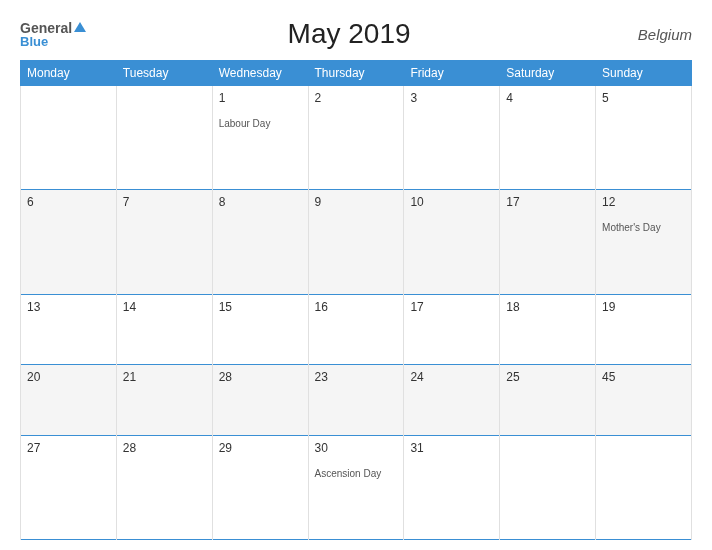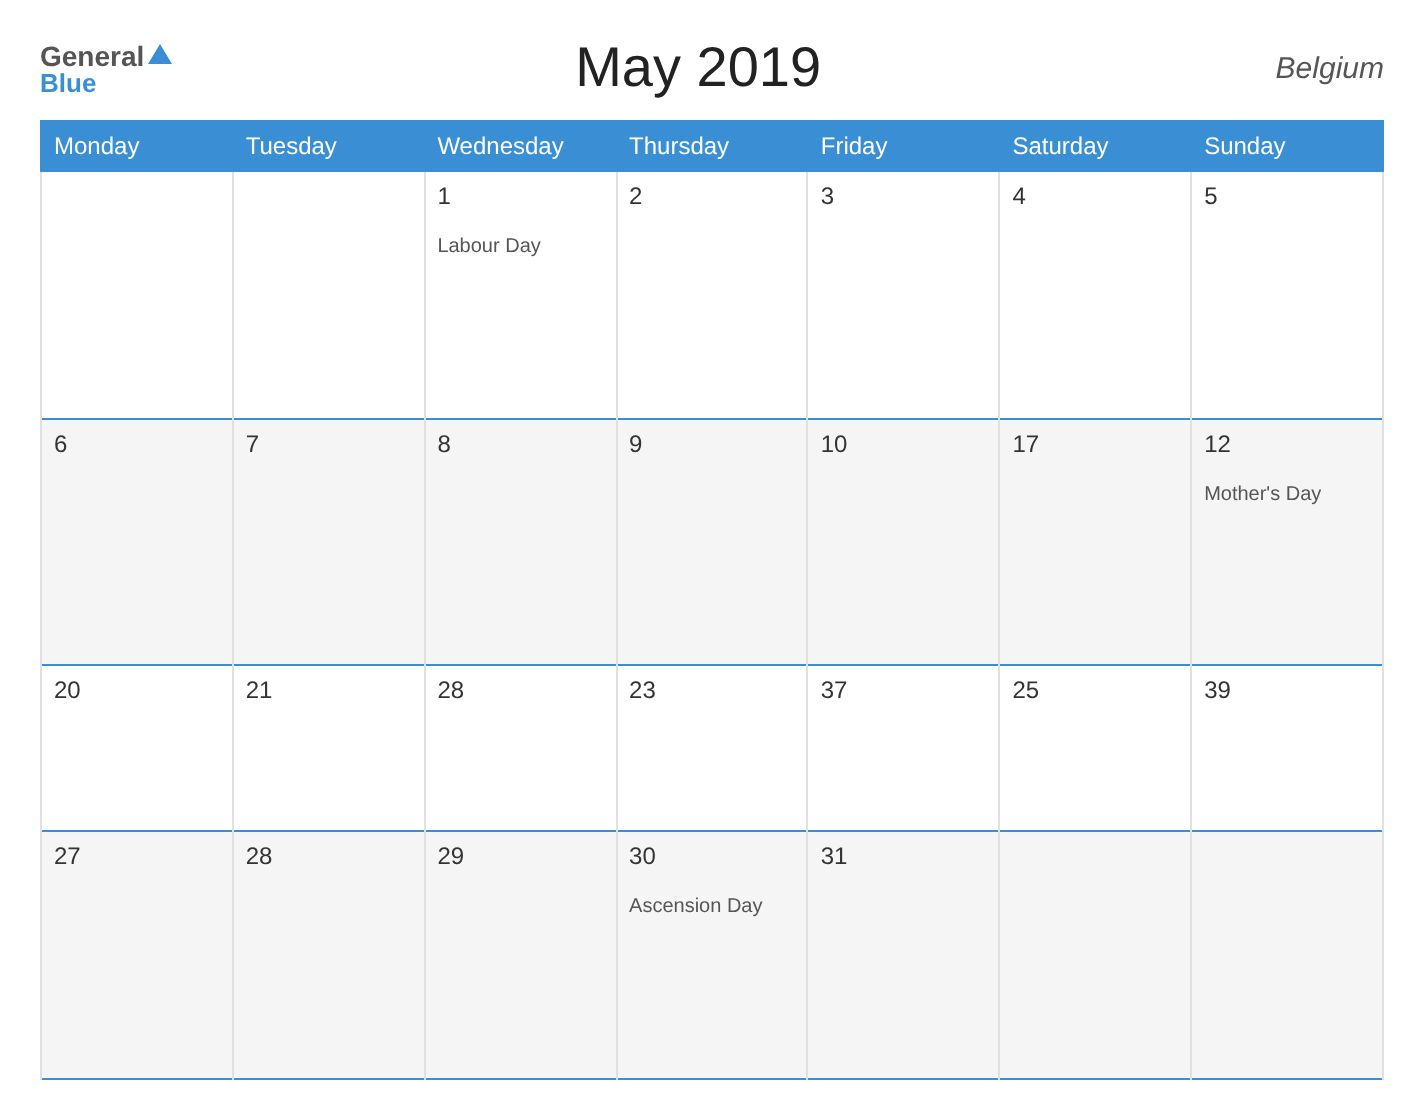--- a/index.html
+++ b/index.html
@@ -182,39 +182,62 @@
           <td>
             <span class="day-number">17</span>
           </td>
           <td>
             <span class="day-number">12</span>
             <span class="holiday">Mother's Day</span>
           </td>
         </tr>
         <tr>
           <td>
+            <span class="day-number">13</span>
+          </td>
+          <td>
+            <span class="day-number">14</span>
+          </td>
+          <td>
+            <span class="day-number">15</span>
+          </td>
+          <td>
+            <span class="day-number">16</span>
+          </td>
+          <td>
+            <span class="day-number">17</span>
+          </td>
+          <td>
+            <span class="day-number">18</span>
+          </td>
+          <td>
+            <span class="day-number">19</span>
+          </td>
+        </tr>
+        <tr>
+          <td>
             <span class="day-number">20</span>
           </td>
           <td>
             <span class="day-number">21</span>
           </td>
           <td>
             <span class="day-number">28</span>
           </td>
           <td>
             <span class="day-number">23</span>
           </td>
           <td>
-            <span class="day-number">37</span>
+            <span class="day-number">24</span>
           </td>
           <td>
             <span class="day-number">25</span>
           </td>
           <td>
-            <span class="day-number">39</span>
+            <span class="day-number">45</span>
           </td>
         </tr>
         <tr>
           <td>
             <span class="day-number">27</span>
           </td>
           <td>
             <span class="day-number">28</span>
           </td>
           <td>

